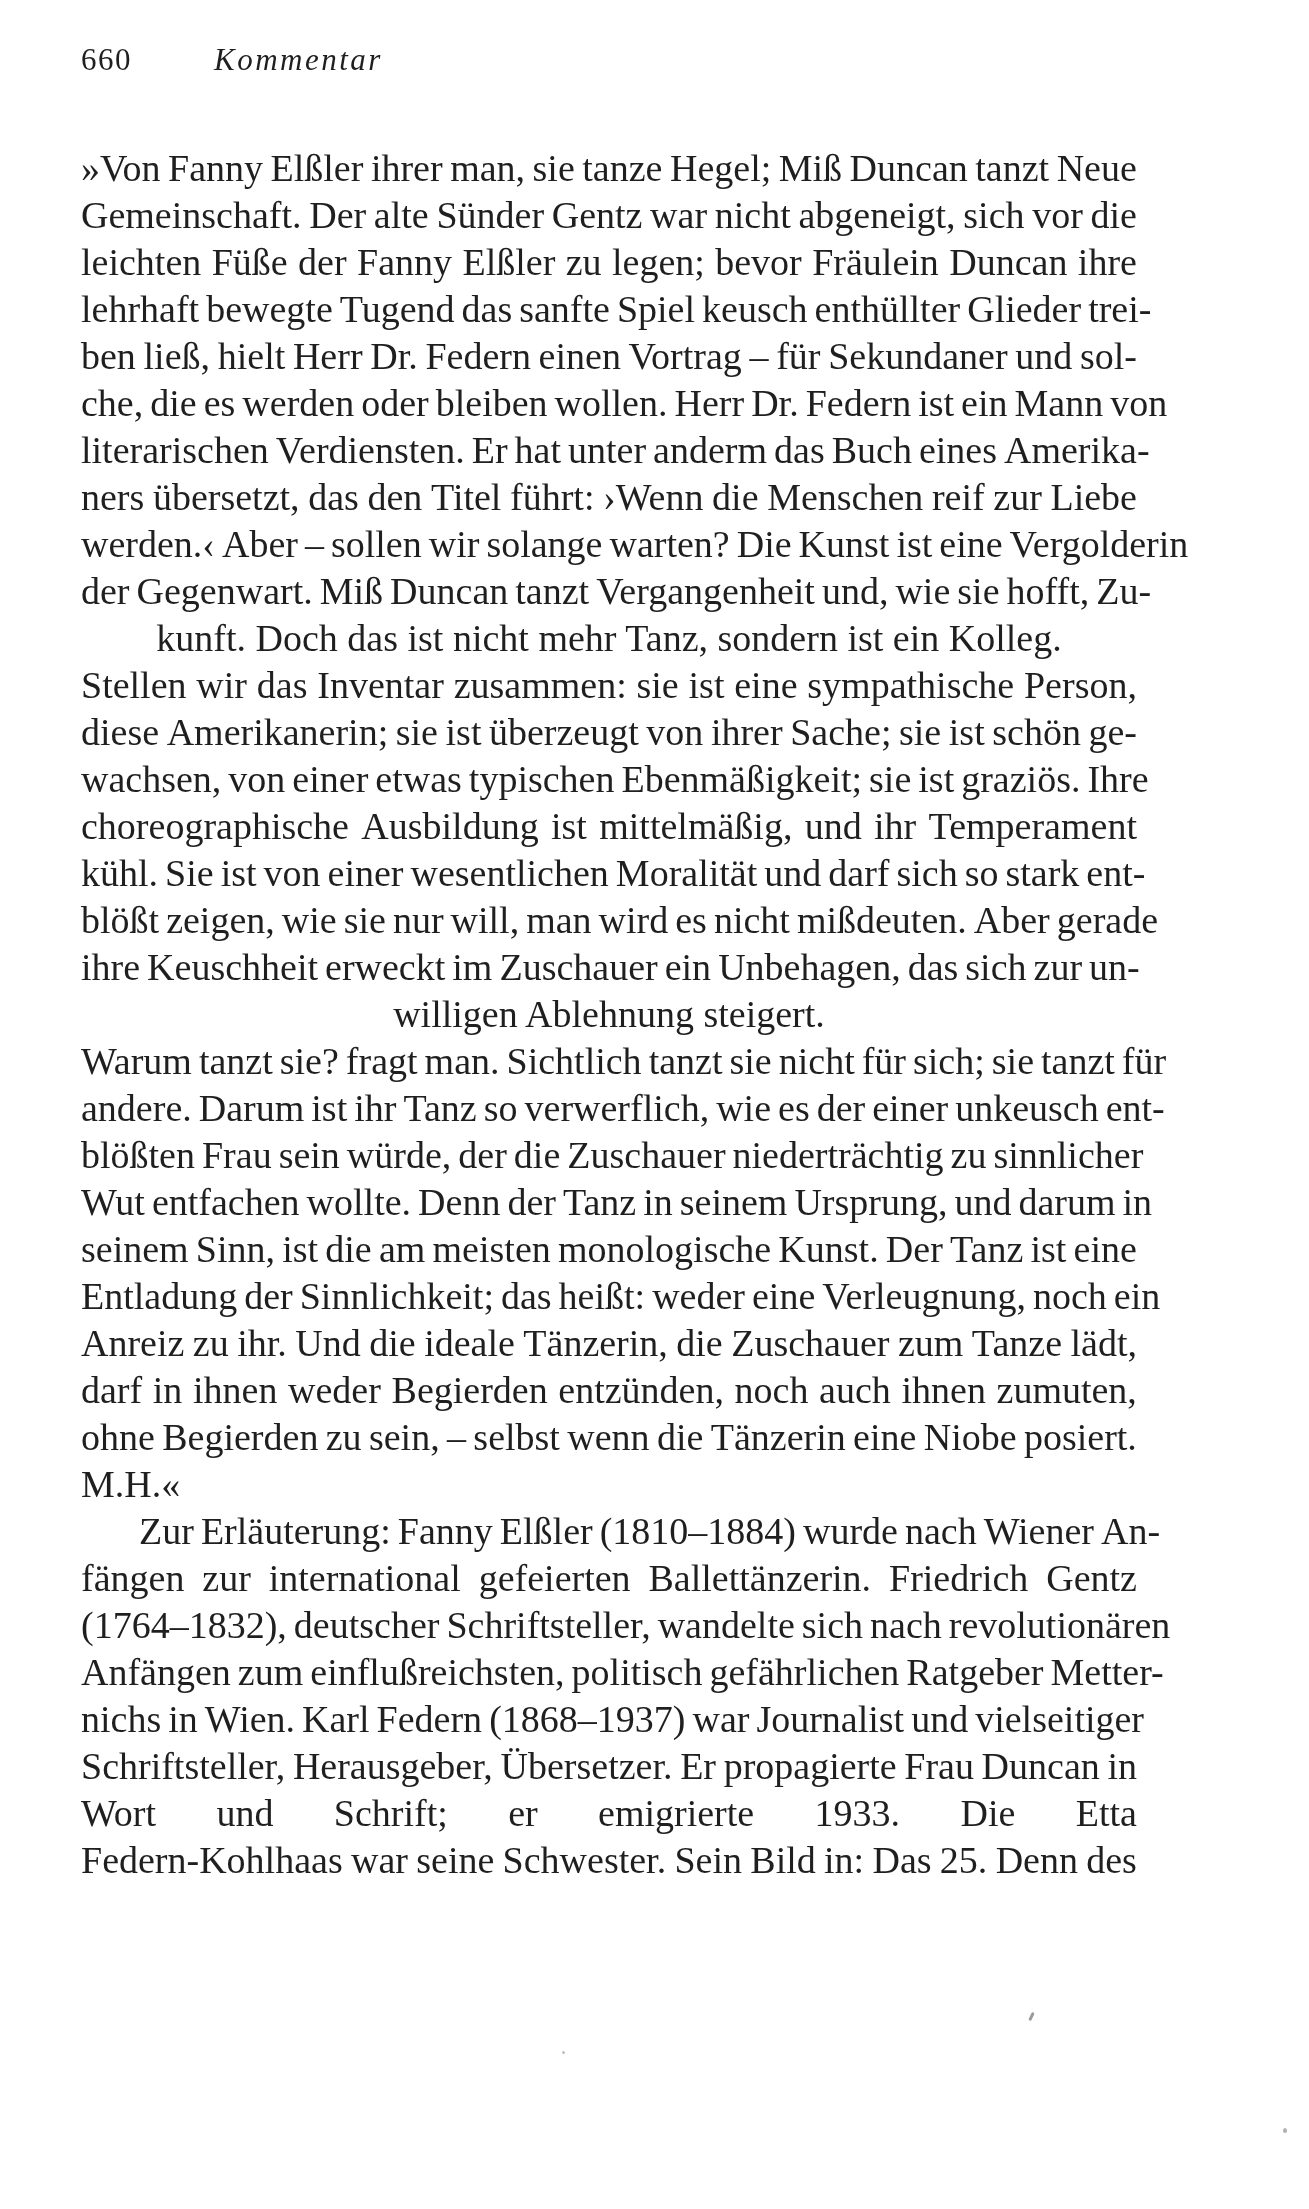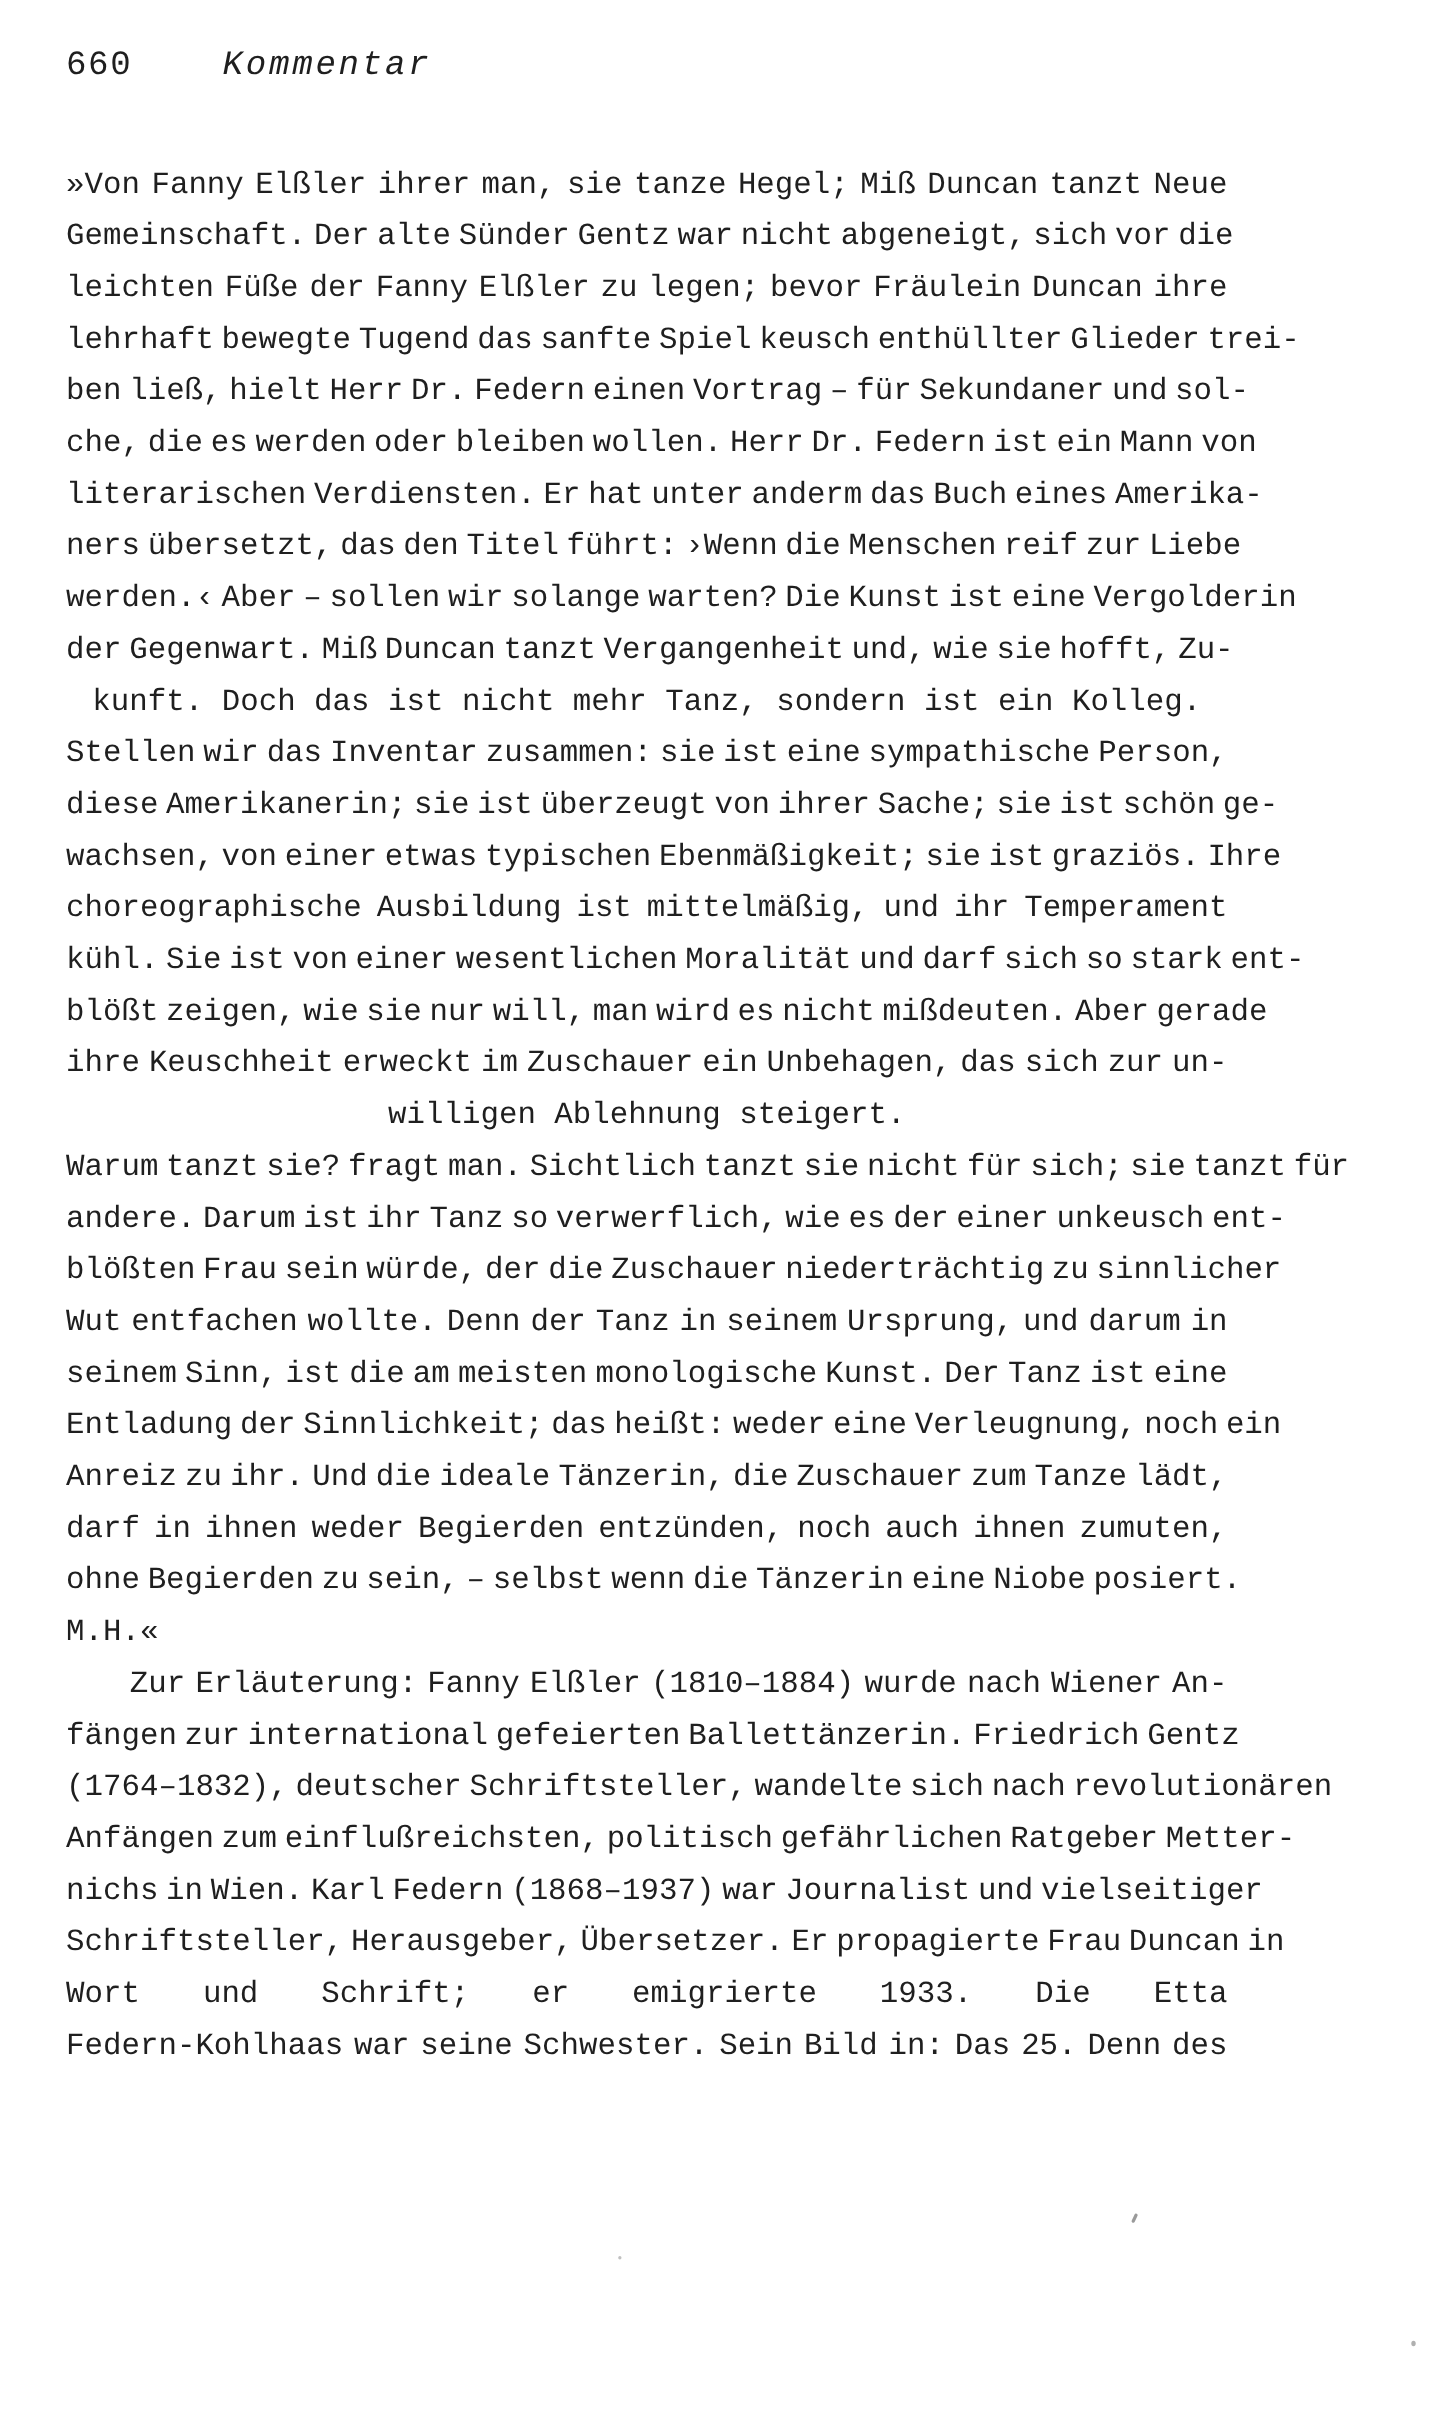--- a/index.html
+++ b/index.html
@@ -6,44 +6,43 @@
   body {
     width: 1309px;
     height: 2209px;
     background: #ffffff;
     color: #1f1f1f;
     font-family: "Liberation Serif", "DejaVu Serif", serif;
     position: relative;
     overflow: hidden;
   }
   .page {
-    padding: 36px 0 0 60px;
+    padding: 36px 0 0 81px;
     width: 1056px;
-    font-family: Liberation Mono, monospace;
   }
   .page-header {
     height: 47px;
     line-height: 47px;
     font-size: 31px;
     margin-bottom: 62px;
     white-space: nowrap;
   }
   .page-number {
     letter-spacing: 1.5px;
   }
   .running-head {
     font-style: italic;
     letter-spacing: 2.5px;
     margin-left: 82px;
   }
   .text-block { width: 1056px; }
   .tline {
     height: 47px;
     line-height: 47px;
-    font-size: 28px;
+    font-size: 38px;
   }
   .tline.just {
     display: flex;
     justify-content: space-between;
     column-gap: 7px;
     white-space: nowrap;
   }
   .tline.just span { display: inline-block; }
   .tline.end   { text-align: center; white-space: nowrap; }
   .tline.indent { padding-left: 58px; }

